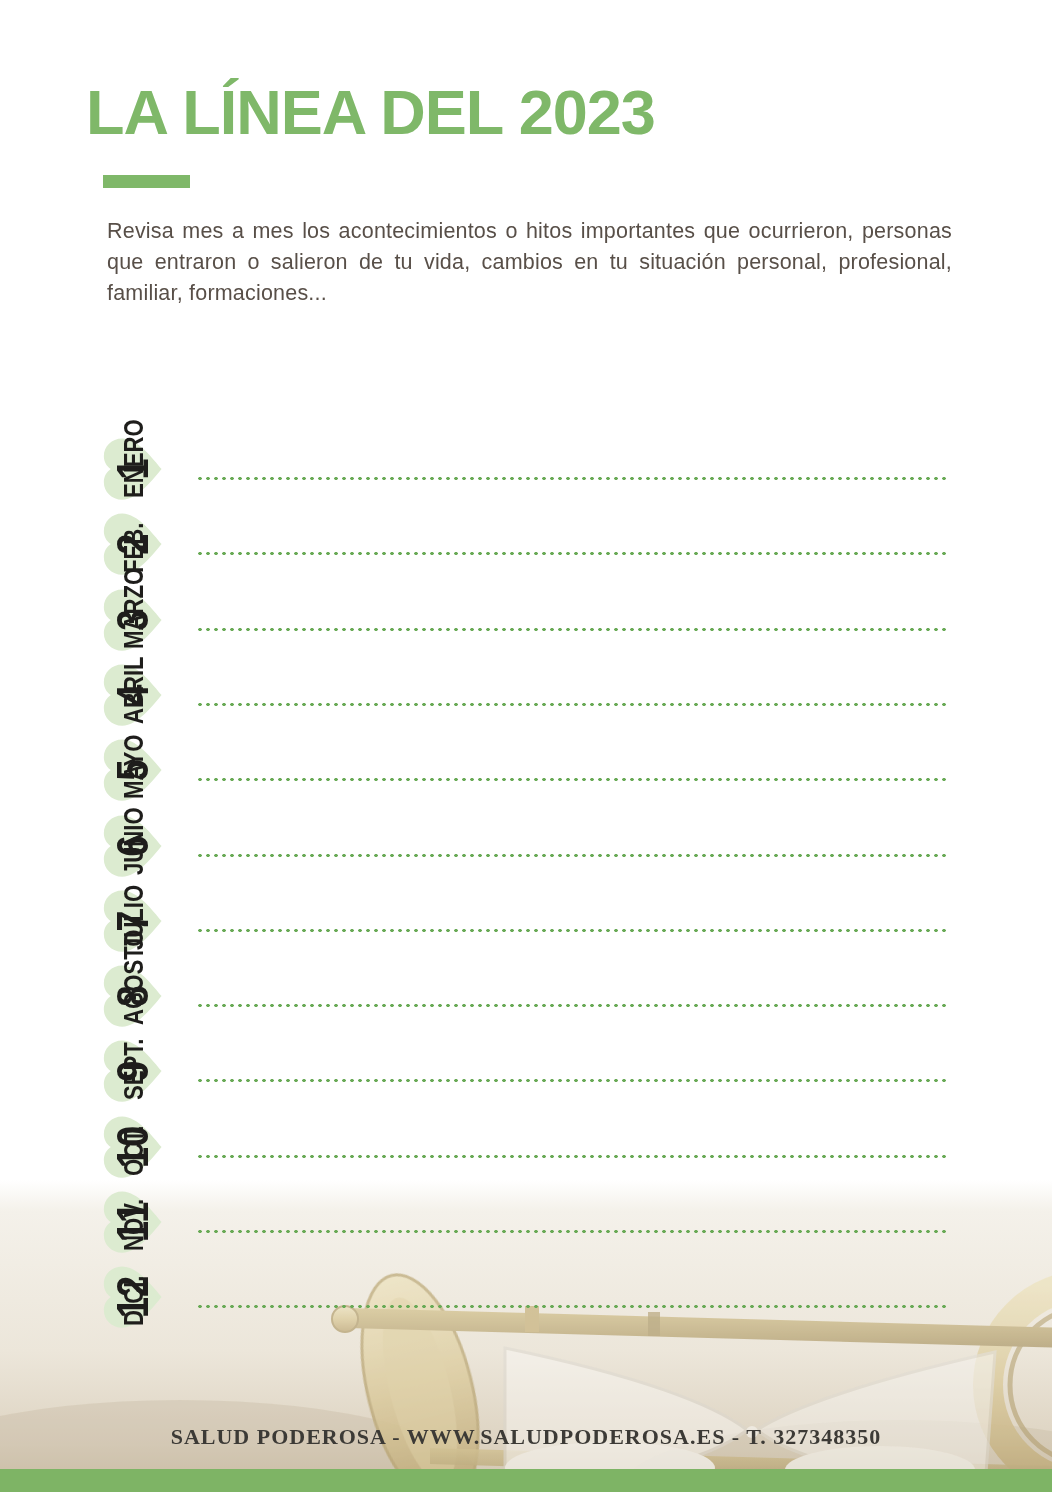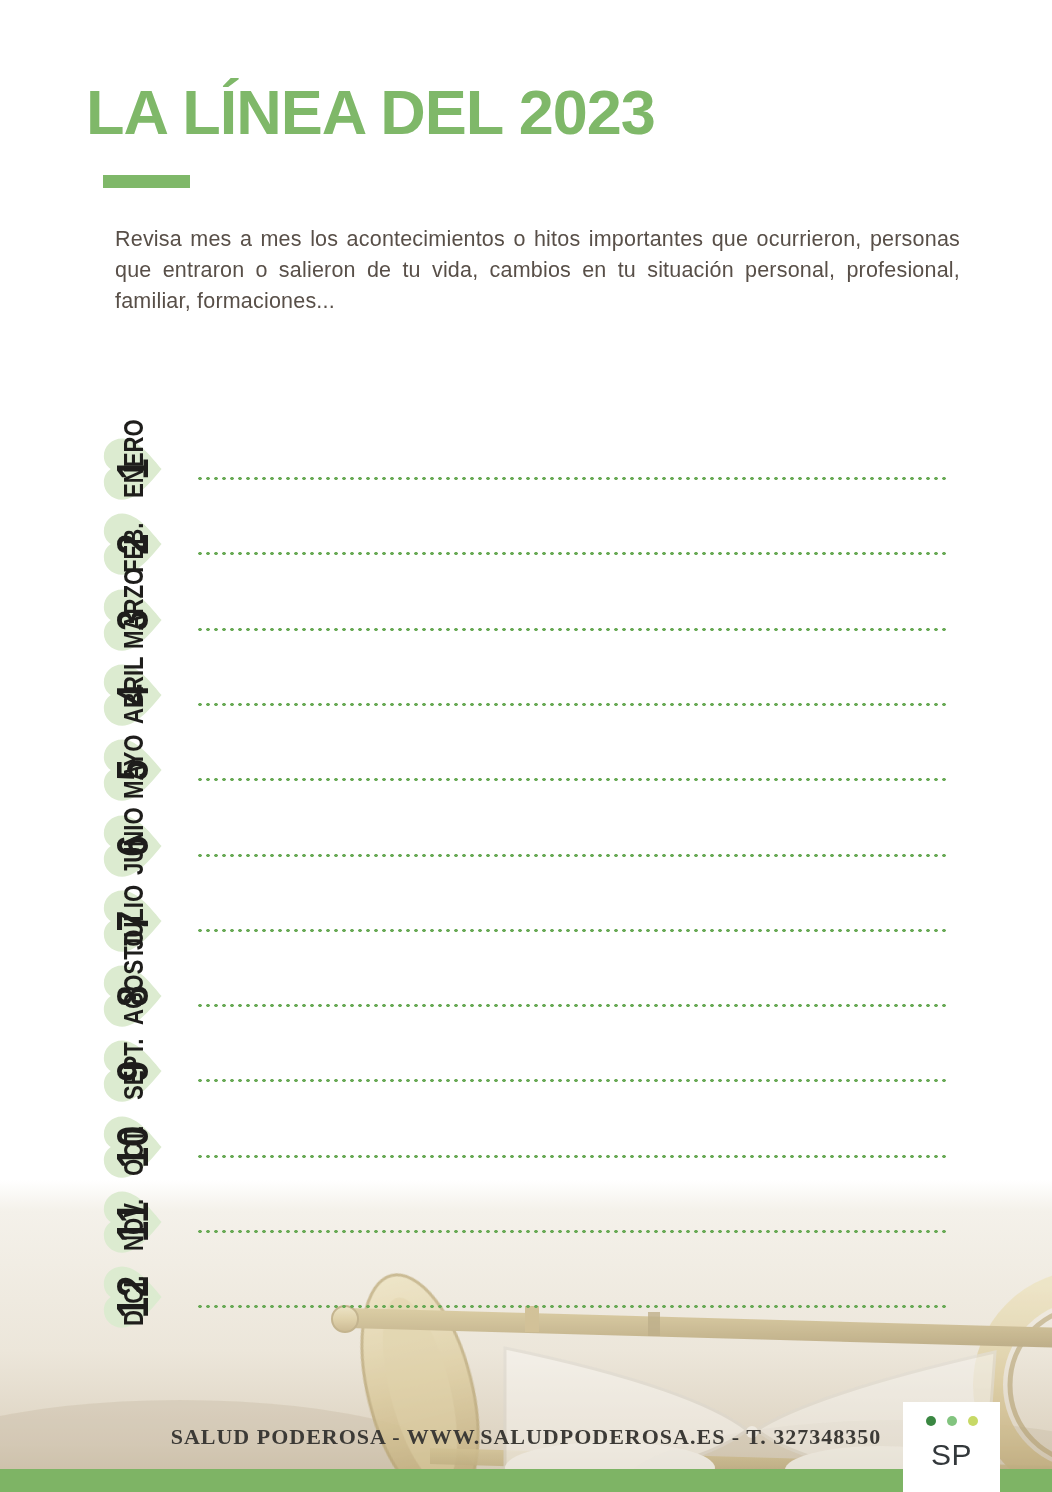--- a/index.html
+++ b/index.html
@@ -13,21 +13,21 @@
     position:absolute; left:86px; top:82px; margin:0;
     font-size:63px; line-height:60px; font-weight:700;
     letter-spacing:-1px; color:var(--accent-green);
     white-space:nowrap;
   }
   .accent-bar {
     position:absolute; left:103px; top:175px; width:87px; height:13px;
     background:var(--accent-green);
   }
   .intro {
-    position:absolute; left:103px; width:845px; margin:12px;
+    position:absolute; left:103px; width:845px; margin:4px;
     text-align:justify; font-size:21.5px; line-height:31px;
     color:#584f48; letter-spacing:0.2px;
   }
   .p1 { top:212px; }
   .p2 { top:329px; }
 
   
   #timeline { position:absolute; left:0; top:0; width:1052px; height:1492px; pointer-events:none; }
   .month-row { position:absolute; left:0; width:1052px; height:76px; }
   .heart {
@@ -260,22 +260,14 @@
           <span>12</span>
         </div>
     <span class="month-label">DICI.</span>
     <div class="dotted-line"></div>
   </div>
 </div>
 
   <div class="footer-band"></div>
   <div class="footer-line">SALUD PODEROSA - WWW.SALUDPODEROSA.ES - T. 327348350</div>
 
-  <div class="logo-box">
-    <div class="logo-dots">
-      <span class="logo-dot" style="background: rgb(58, 135, 66);"></span>
-      <span class="logo-dot" style="background: rgb(130, 196, 127);"></span>
-      <span class="logo-dot" style="background: rgb(199, 217, 102);"></span>
-    </div>
-    <div class="logo-text">SP</div>
-  </div>
 
 </div>
 
 </body></html>

